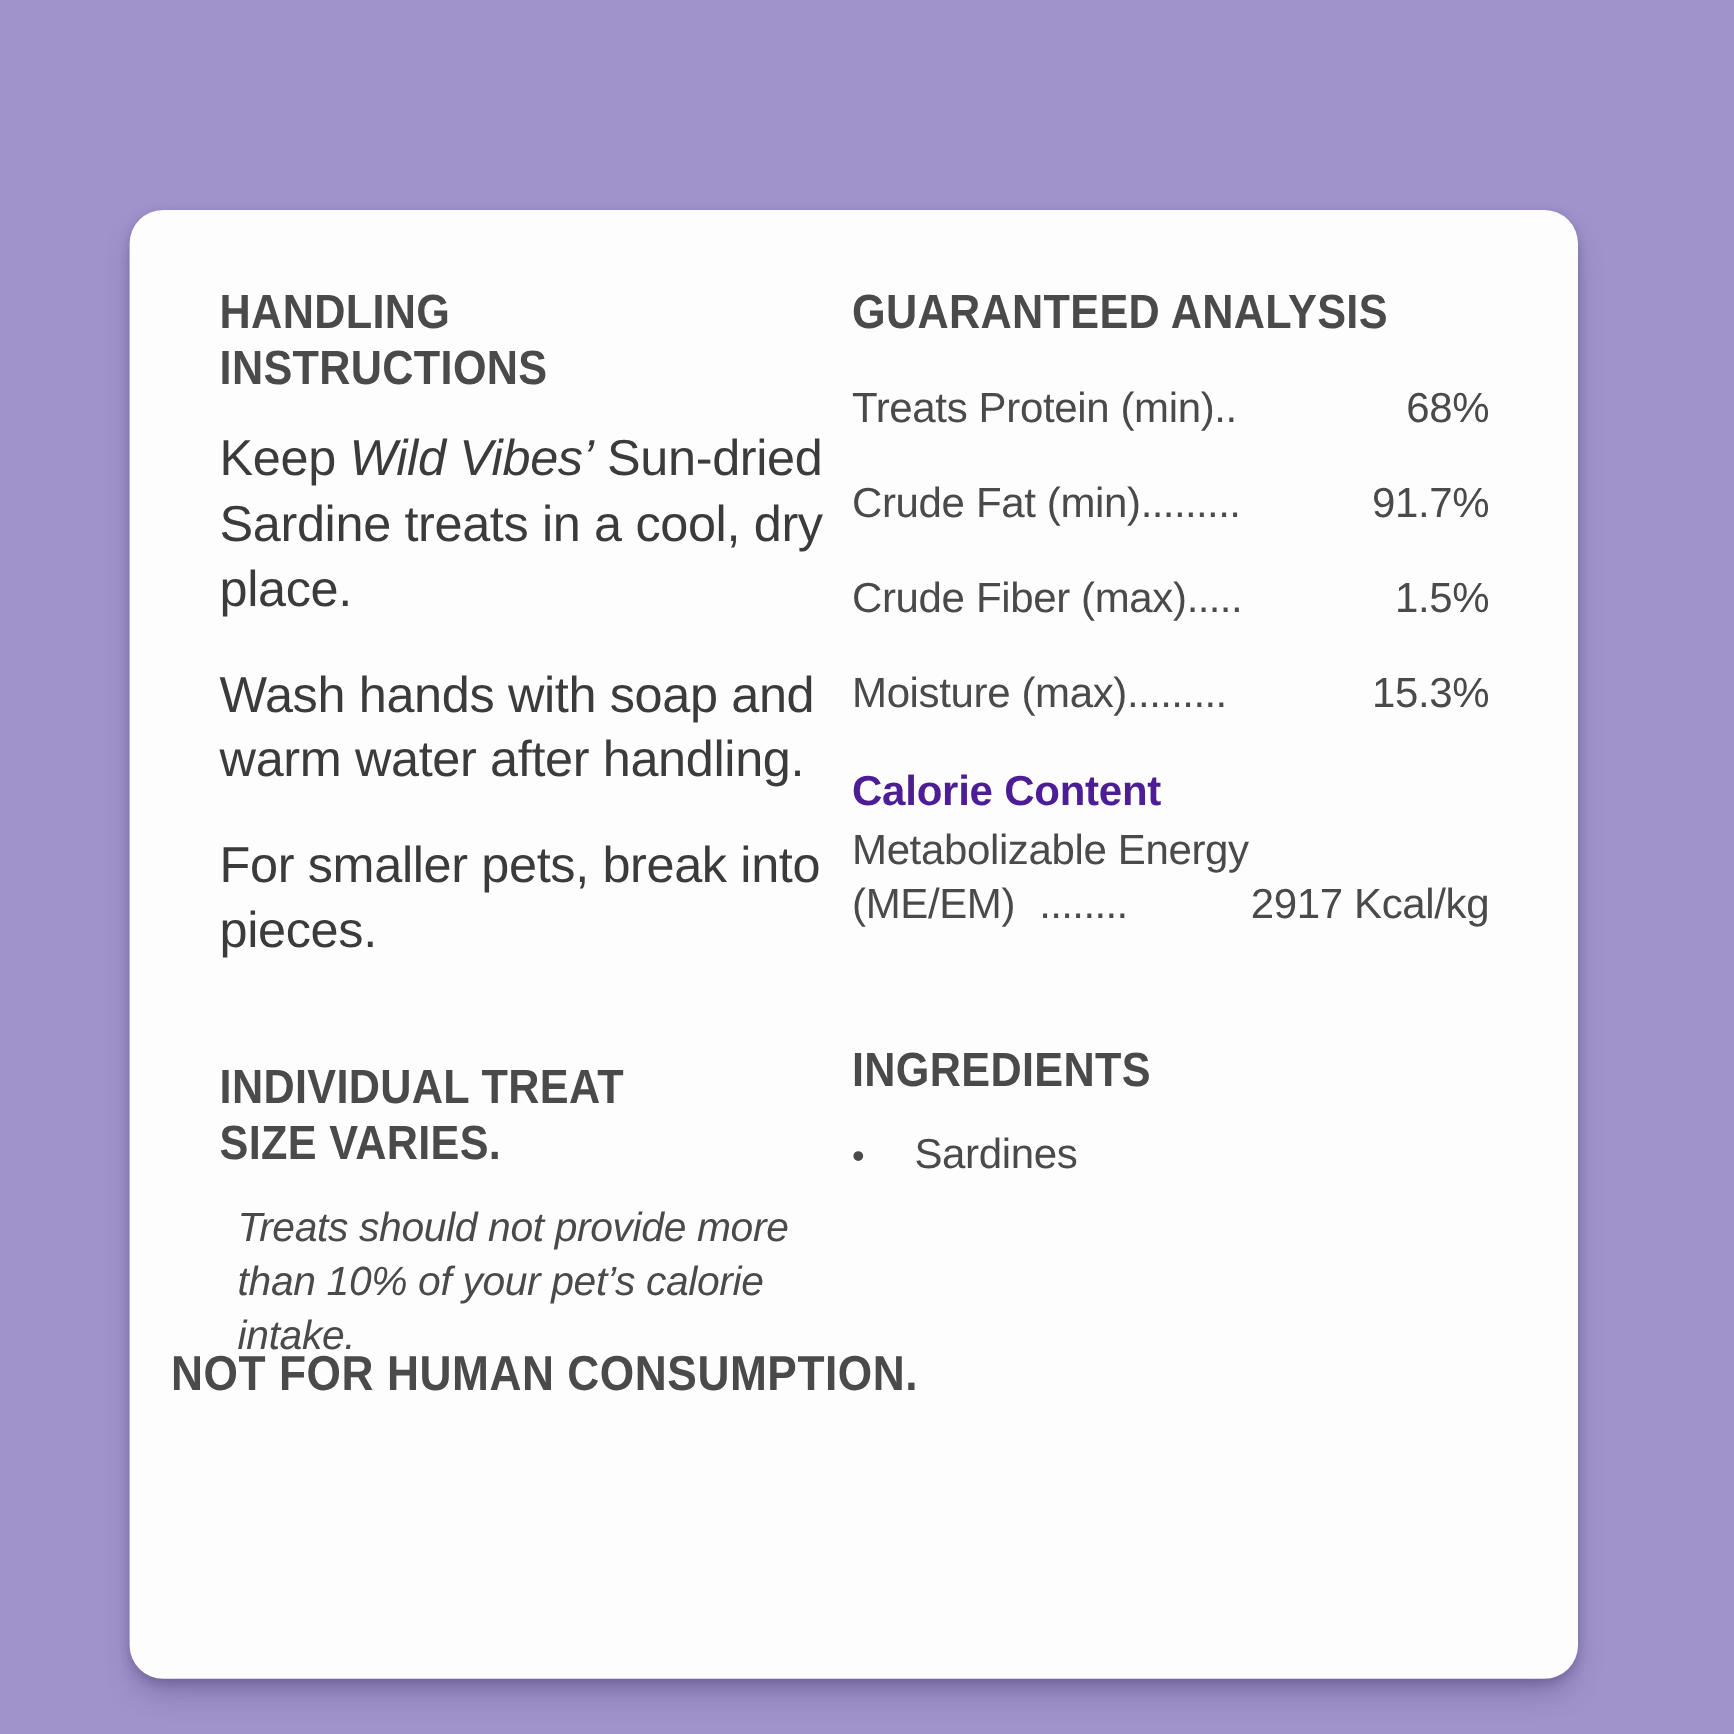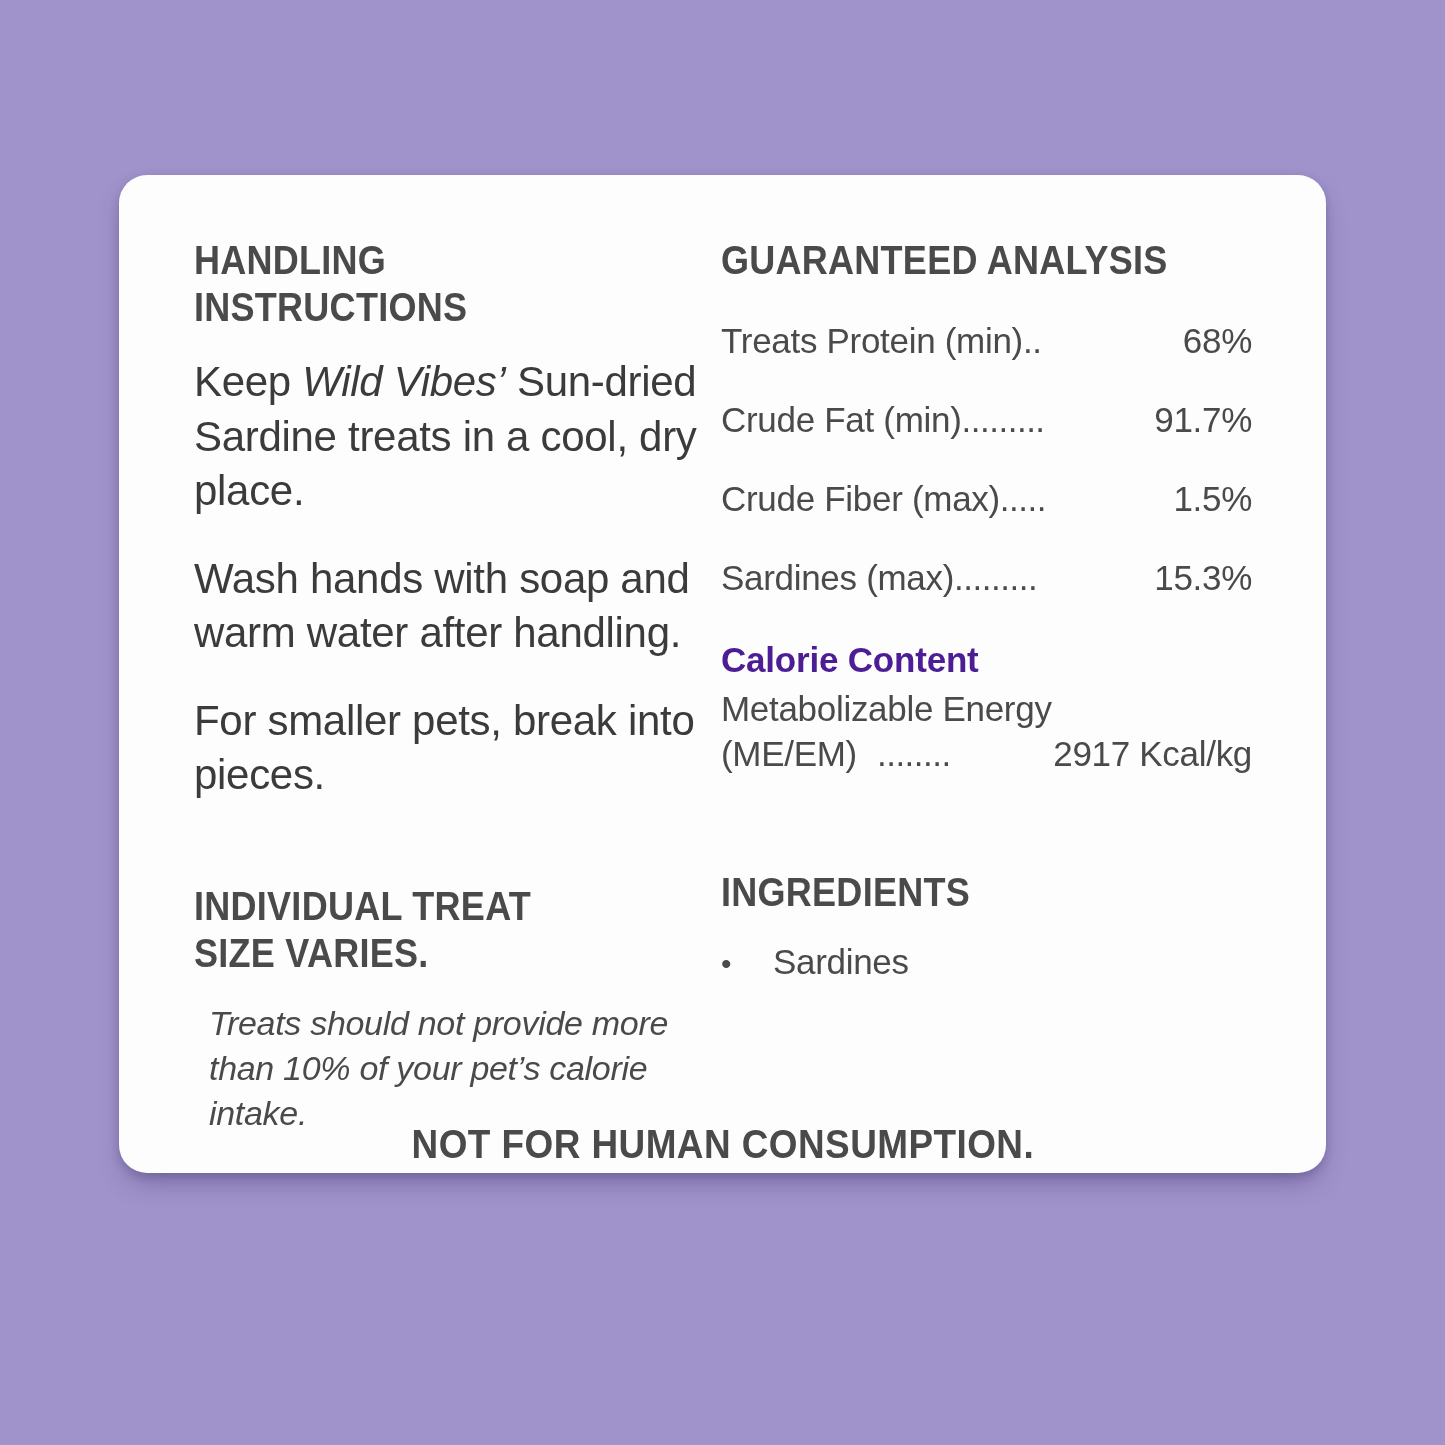--- a/index.html
+++ b/index.html
@@ -5,22 +5,22 @@
   html,body{margin:0;padding:0;}
   body{
     width:1445px;height:1445px;overflow:hidden;
     background:#a093cb;
     font-family:"Liberation Sans","DejaVu Sans",sans-serif;
   }
   .stage{position:relative;width:1445px;height:1445px;}
 
   .card{
     position:absolute;
-    left:119px;top:175px;
-    width:1207px;height:998px;
+    left:108px;top:175px;
+    width:1207px;height:1224px;
     background:#fdfdfd;
     border-radius:28px;
     box-shadow:0 14px 26px -6px rgba(60,45,100,0.40),
                0 3px 8px rgba(60,45,100,0.22);
   }
 
   .cols{
     position:absolute;
     left:75px;top:62px;
     width:1058px;
@@ -124,21 +124,20 @@
   }
 
   .block-gap-left{height:80px;}
   .block-gap-right{height:92px;}
 
   
   .footer{
     position:absolute;
     left:0;right:0;
     top:946px;
-    text-align:center;
     color:#4a4a4a;
     font-weight:700;
     text-transform:uppercase;
     font-size:41px;
     letter-spacing:0.5px;
   }
   .footer span{display:inline-block;transform:scaleX(0.90);}
 </style>
 </head>
 <body style="background: rgb(160, 147, 203);">
@@ -192,21 +191,21 @@
               <span class="ga-val">91.7%</span>
             </li>
 
             <li class="ga-row">
               <span class="ga-label">Crude Fiber (max)</span>
               <span class="ga-dots">.....</span>
               <span class="ga-val">1.5%</span>
             </li>
 
             <li class="ga-row">
-              <span class="ga-label">Sardines (max)</span>
+              <span class="ga-label">Moisture (max)</span>
               <span class="ga-dots">.........</span>
               <span class="ga-val">15.3%</span>
             </li>
 
           </ul>
         </div>
 
         <div class="cal-block">
           <h3 class="sub-head">Calorie Content</h3>
 

